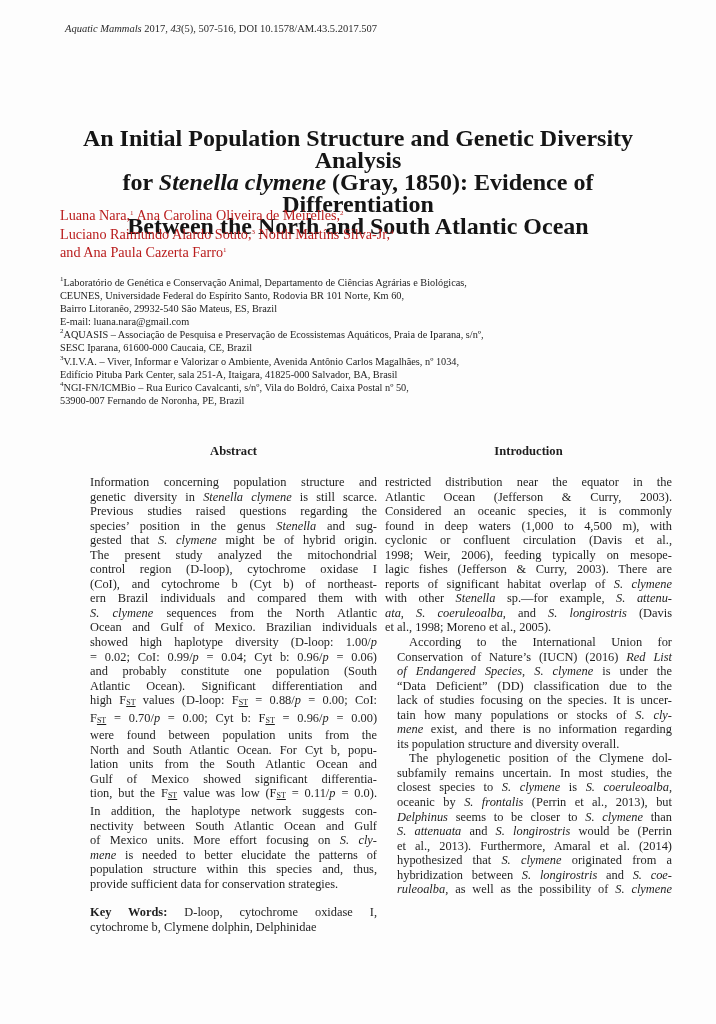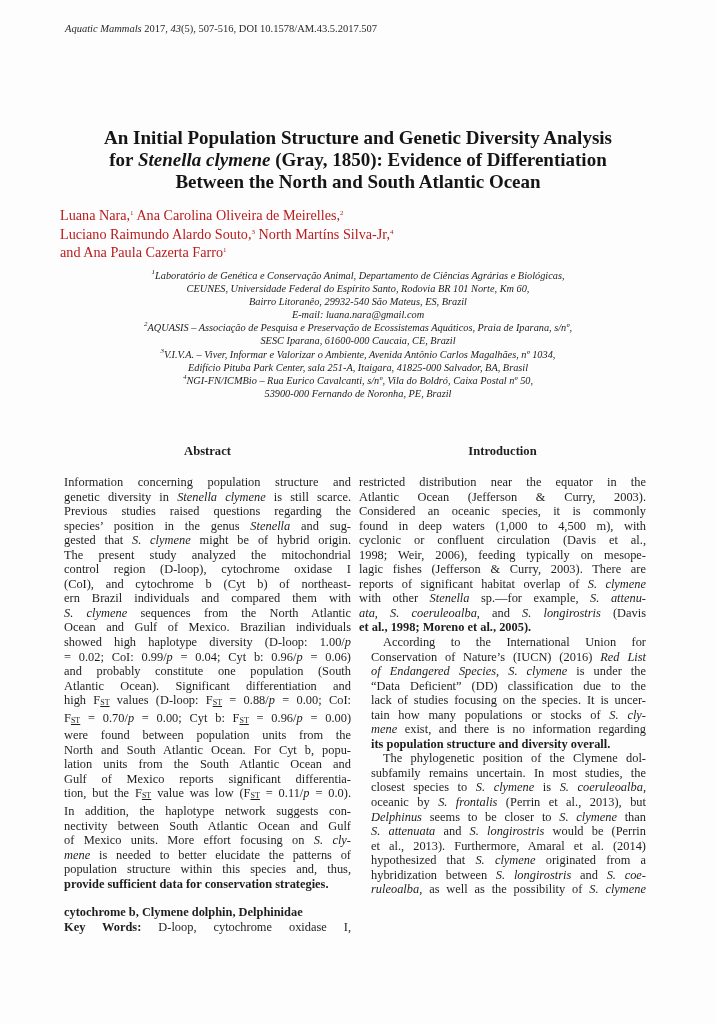--- a/index.html
+++ b/index.html
@@ -24,21 +24,21 @@
       color: #2a2a2a;
       text-align: center;
     }
     .title {
       position: absolute;
       left: 60px;
       width: 596px;
       top: 127px;
       text-align: center;
       font-weight: bold;
-      font-size: 19px;
+      font-size: 24px;
       line-height: 22px;
       margin: 0;
       color: #151515;
     }
     .authors {
       position: absolute;
       left: 60px;
       width: 596px;
       top: 206px;
       text-align: left;
@@ -48,35 +48,35 @@
     }
     .authors sup, .affiliations sup {
       font-size: 7px;
       vertical-align: 5px;
       line-height: 0;
     }
     .affiliations {
       position: absolute;
       left: 60px;
       width: 596px;
-      top: 269px;
-      text-align: center;
-      font-style: italic;
+      top: 276px;
+      text-align: left;
       font-size: 10.3px;
       line-height: 13.1px;
       color: #222;
     }
     .column {
       position: absolute;
       top: 444px;
       width: 287px;
       font-size: 12.4px;
       line-height: 14.55px;
       text-align: justify;
       hyphens: manual;
+      margin-left: 26px;
     }
     .col-left { left: 64px; }
     .col-right { left: 359px; }
     .section-heading {
       text-align: center;
       font-weight: bold;
       font-size: 12.6px;
       margin: 0 0 16px 0;
       line-height: 15px;
     }
@@ -85,21 +85,20 @@
     }
     .para.indent { text-indent: 12px; }
     .line {
       display: block;
       text-align: justify;
       text-align-last: justify;
       white-space: nowrap;
     }
     .line.last {
       text-align-last: left;
-      font-weight: bold;
     }
     .keywords {
       margin-top: 14px;
     }
     .kw-label { font-weight: bold; }
     i, em { font-style: italic; }
     .sub { font-size: 8px; vertical-align: -1px; text-decoration: underline; }
   </style>
 </head>
 <body>
@@ -123,21 +122,21 @@
 <div class="affiliations" id="affiliations">
     <div><sup>1</sup><span>Laboratório de Genética e Conservação Animal, Departamento de Ciências Agrárias e Biológicas,</span></div>
     <div><span>CEUNES, Universidade Federal do Espírito Santo, Rodovia BR 101 Norte, Km 60,</span></div>
     <div><span>Bairro Litoranêo, 29932-540 São Mateus, ES, Brazil</span></div>
     <div><span>E-mail: luana.nara@gmail.com</span></div>
     <div><sup>2</sup><span>AQUASIS – Associação de Pesquisa e Preservação de Ecossistemas Aquáticos, Praia de Iparana, s/nº,</span></div>
     <div><span>SESC Iparana, 61600-000 Caucaia, CE, Brazil</span></div>
     <div><sup>3</sup><span>V.I.V.A. – Viver, Informar e Valorizar o Ambiente, Avenida Antônio Carlos Magalhães, nº 1034,</span></div>
     <div><span>Edifício Pituba Park Center, sala 251-A, Itaigara, 41825-000 Salvador, BA, Brasil</span></div>
     <div><sup>4</sup><span>NGI-FN/ICMBio – Rua Eurico Cavalcanti, s/nº, Vila do Boldró, Caixa Postal nº 50,</span></div>
-    <div><span>53900-000 Fernando de Noronha, PE, Brazil</span></div>
+    <div><span>53900-007 Fernando de Noronha, PE, Brazil</span></div>
   </div>
 
 <div class="column col-left">
   <h2 class="section-heading">Abstract</h2>
   <div class="para" id="abstract-body">
       <span class="line"><span>Information concerning population structure and</span></span>
       <span class="line"><span>genetic diversity in </span><i>Stenella clymene</i><span> is still scarce.</span></span>
       <span class="line"><span>Previous studies raised questions regarding the</span></span>
       <span class="line"><span>species’ position in the genus </span><i>Stenella</i><span> and sug-</span></span>
       <span class="line"><span>gested that </span><i>S. clymene</i><span> might be of hybrid origin.</span></span>
@@ -149,32 +148,32 @@
       <span class="line"><span>Ocean and Gulf of Mexico. Brazilian individuals</span></span>
       <span class="line"><span>showed high haplotype diversity (D-loop: 1.00/</span><i>p</i></span>
       <span class="line"><span>= 0.02; CoI: 0.99/</span><i>p</i><span> = 0.04; Cyt b: 0.96/</span><i>p</i><span> = 0.06)</span></span>
       <span class="line"><span>and probably constitute one population (South</span></span>
       <span class="line"><span>Atlantic Ocean). Significant differentiation and</span></span>
       <span class="line"><span>high F</span><span class="sub">ST</span><span> values (D-loop: F</span><span class="sub">ST</span><span> = 0.88/</span><i>p</i><span> = 0.00; CoI:</span></span>
       <span class="line"><span>F</span><span class="sub">ST</span><span> = 0.70/</span><i>p</i><span> = 0.00; Cyt b: F</span><span class="sub">ST</span><span> = 0.96/</span><i>p</i><span> = 0.00)</span></span>
       <span class="line"><span>were found between population units from the</span></span>
       <span class="line"><span>North and South Atlantic Ocean. For Cyt b, popu-</span></span>
       <span class="line"><span>lation units from the South Atlantic Ocean and</span></span>
-      <span class="line"><span>Gulf of Mexico reports significant differentia-</span></span>
+      <span class="line"><span>Gulf of Mexico showed significant differentia-</span></span>
       <span class="line"><span>tion, but the F</span><span class="sub">ST</span><span> value was low (F</span><span class="sub">ST</span><span> = 0.11/</span><i>p</i><span> = 0.0).</span></span>
       <span class="line"><span>In addition, the haplotype network suggests con-</span></span>
       <span class="line"><span>nectivity between South Atlantic Ocean and Gulf</span></span>
       <span class="line"><span>of Mexico units. More effort focusing on </span><i>S. cly-</i></span>
       <span class="line"><i>mene</i><span> is needed to better elucidate the patterns of</span></span>
       <span class="line"><span>population structure within this species and, thus,</span></span>
       <span class="line last"><span>provide sufficient data for conservation strategies.</span></span>
     </div>
   <div class="keywords">
+    <span class="line"><span class="kw-label">Key Words:</span> <span>D-loop, cytochrome oxidase I,</span></span>
     <span class="line last">cytochrome b, Clymene dolphin, Delphinidae</span>
-    <span class="line"><span class="kw-label">Key Words:</span> <span>D-loop, cytochrome oxidase I,</span></span>
   </div>
 </div>
 
 <div class="column col-right">
   <h2 class="section-heading">Introduction</h2>
   <div id="intro-body">
       <div class="para">
         <span class="line"><span>restricted distribution near the equator in the</span></span>
         <span class="line"><span>Atlantic Ocean (Jefferson &amp; Curry, 2003).</span></span>
         <span class="line"><span>Considered an oceanic species, it is commonly</span></span>

